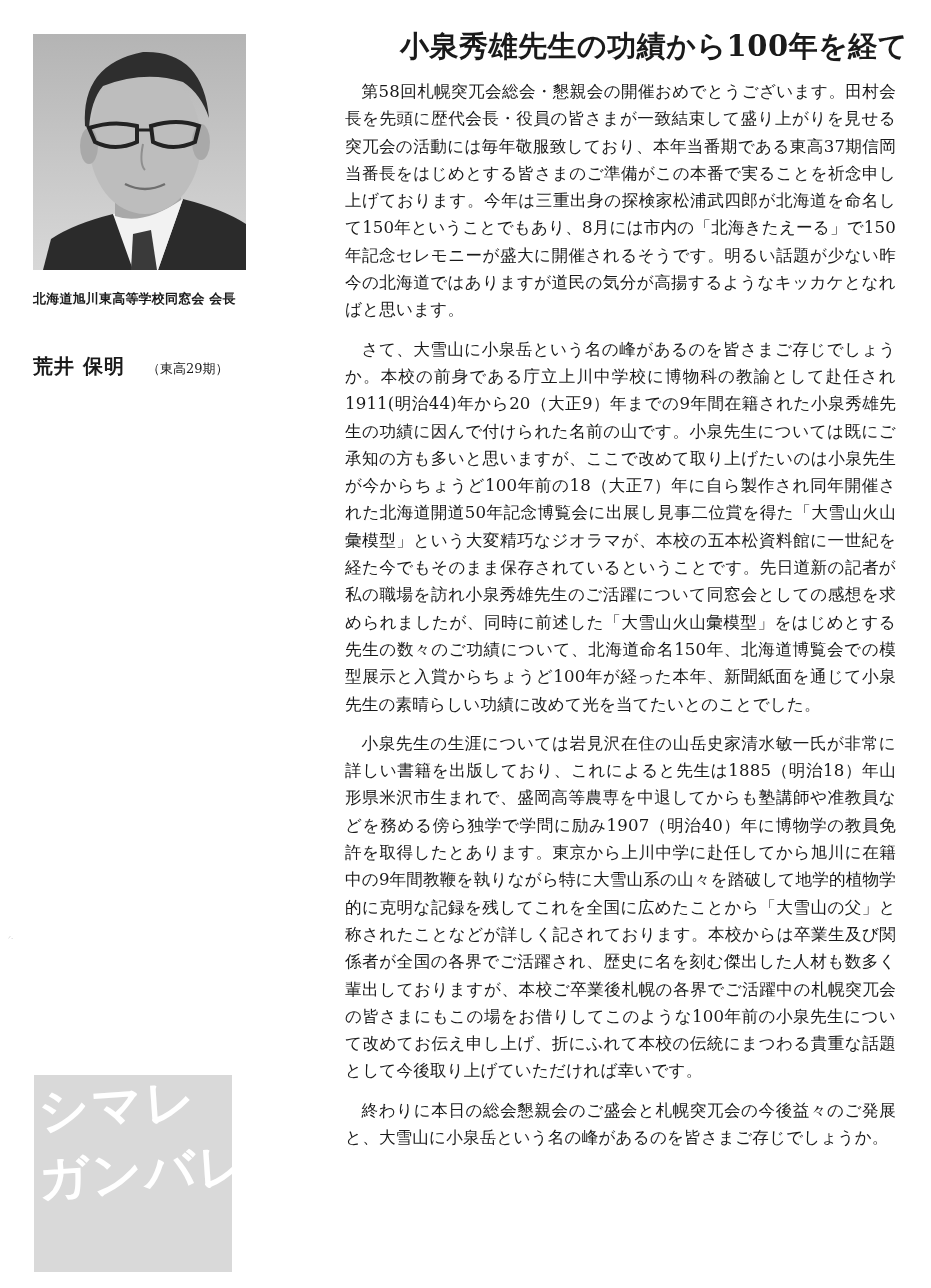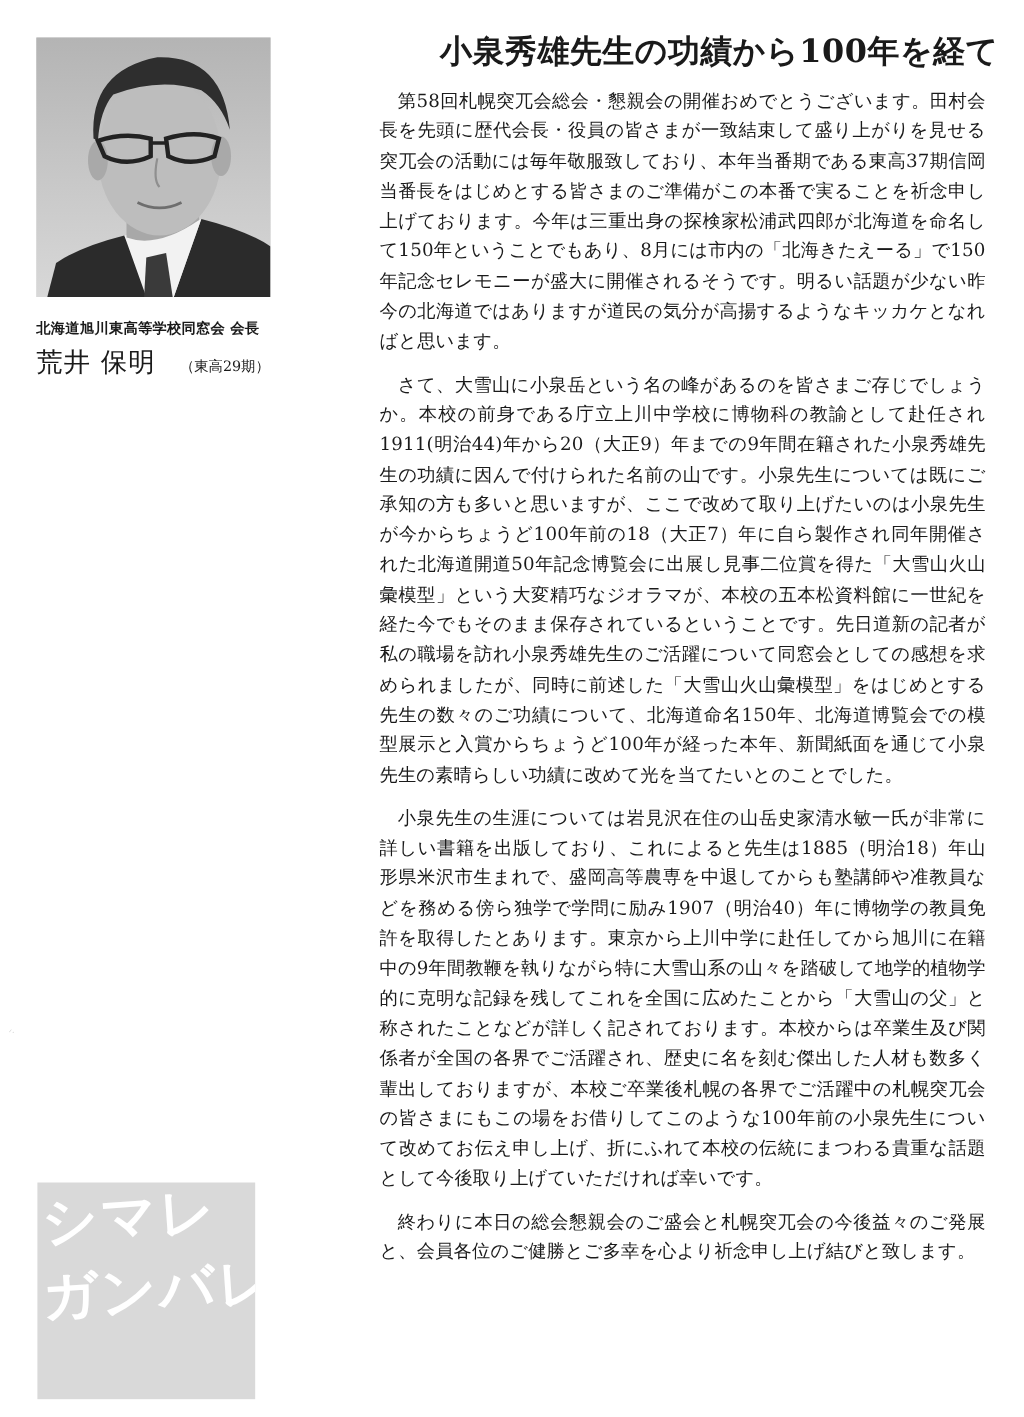--- a/index.html
+++ b/index.html
@@ -46,23 +46,24 @@
   .name-row {
     position: absolute;
     left: 33px;
     top: 313px;
     white-space: nowrap;
     display: flex;
     align-items: baseline;
   }
   .person-name {
     font-family: "DejaVu Serif", "Liberation Serif", serif;
-    font-weight: normal;
-    font-size: 24px;
+    font-weight: bold;
+    font-size: 20px;
     letter-spacing: 1px;
+    margin-top: 40px;
   }
   .class-year {
     font-family: "DejaVu Serif", "Liberation Serif", serif;
     font-size: 13px;
     margin-left: 22px;
   }
   .slogan-graphic {
     position: absolute;
     left: 34px;
     top: 1075px;
@@ -173,15 +174,15 @@
     <span class="slogan-text slogan-line-2">ガンバレ</span>
   </div>
 </div>
 
 <div class="article">
   <h1 class="article-title">小泉秀雄先生の功績から100年を経て</h1>
   <div class="article-body">
     <p>第58回札幌突兀会総会・懇親会の開催おめでとうございます。田村会長を先頭に歴代会長・役員の皆さまが一致結束して盛り上がりを見せる突兀会の活動には毎年敬服致しており、本年当番期である東高37期信岡当番長をはじめとする皆さまのご準備がこの本番で実ることを祈念申し上げております。今年は三重出身の探検家松浦武四郎が北海道を命名して150年ということでもあり、8月には市内の「北海きたえーる」で150年記念セレモニーが盛大に開催されるそうです。明るい話題が少ない昨今の北海道ではありますが道民の気分が高揚するようなキッカケとなればと思います。</p>
     <p>さて、大雪山に小泉岳という名の峰があるのを皆さまご存じでしょうか。本校の前身である庁立上川中学校に博物科の教諭として赴任され1911(明治44)年から20（大正9）年までの9年間在籍された小泉秀雄先生の功績に因んで付けられた名前の山です。小泉先生については既にご承知の方も多いと思いますが、ここで改めて取り上げたいのは小泉先生が今からちょうど100年前の18（大正7）年に自ら製作され同年開催された北海道開道50年記念博覧会に出展し見事二位賞を得た「大雪山火山彙模型」という大変精巧なジオラマが、本校の五本松資料館に一世紀を経た今でもそのまま保存されているということです。先日道新の記者が私の職場を訪れ小泉秀雄先生のご活躍について同窓会としての感想を求められましたが、同時に前述した「大雪山火山彙模型」をはじめとする先生の数々のご功績について、北海道命名150年、北海道博覧会での模型展示と入賞からちょうど100年が経った本年、新聞紙面を通じて小泉先生の素晴らしい功績に改めて光を当てたいとのことでした。</p>
     <p>小泉先生の生涯については岩見沢在住の山岳史家清水敏一氏が非常に詳しい書籍を出版しており、これによると先生は1885（明治18）年山形県米沢市生まれで、盛岡高等農専を中退してからも塾講師や准教員などを務める傍ら独学で学問に励み1907（明治40）年に博物学の教員免許を取得したとあります。東京から上川中学に赴任してから旭川に在籍中の9年間教鞭を執りながら特に大雪山系の山々を踏破して地学的植物学的に克明な記録を残してこれを全国に広めたことから「大雪山の父」と称されたことなどが詳しく記されております。本校からは卒業生及び関係者が全国の各界でご活躍され、歴史に名を刻む傑出した人材も数多く輩出しておりますが、本校ご卒業後札幌の各界でご活躍中の札幌突兀会の皆さまにもこの場をお借りしてこのような100年前の小泉先生について改めてお伝え申し上げ、折にふれて本校の伝統にまつわる貴重な話題として今後取り上げていただければ幸いです。</p>
-    <p>終わりに本日の総会懇親会のご盛会と札幌突兀会の今後益々のご発展と、会員各位のご健勝とご多幸を心より祈念申し上げ結びと致します。</p>
+    <p>終わりに本日の総会懇親会のご盛会と札幌突兀会の今後益々のご発展と、大雪山に小泉岳という名の峰があるのを皆さまご存じでしょうか。</p>
   </div>
 </div>
 
 </body></html>

